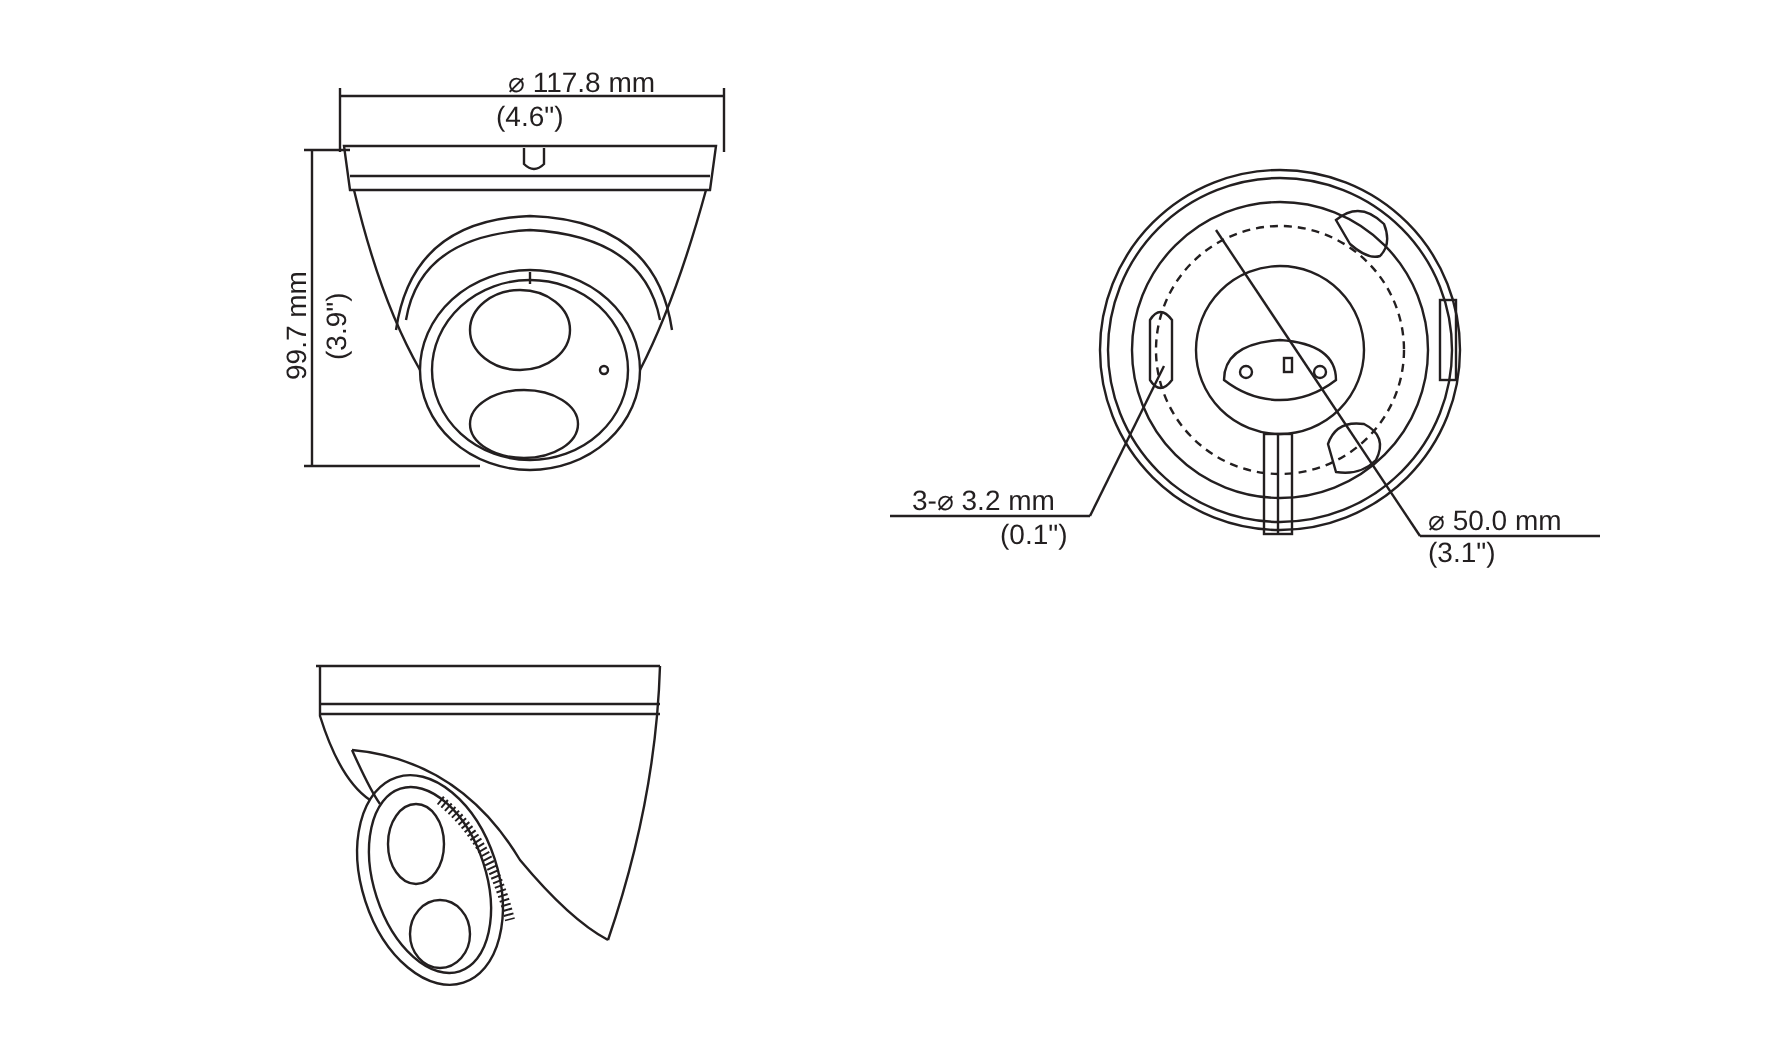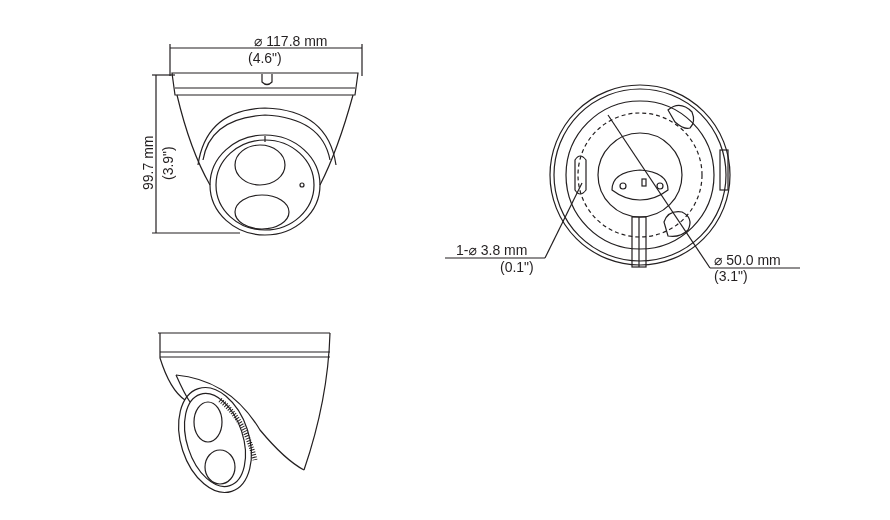--- a/index.html
+++ b/index.html
@@ -73,16 +73,16 @@
       <path d="M220 400 Q245 420 255 460" stroke-width="5" stroke-dasharray="1 1.5"></path>
     </g>
   </g>
 </svg>
 
 <div class="lbl" style="left:222px;top:33px;margin-left:32px;">⌀ 117.8 mm</div>
 <div class="lbl" style="left:248px;top:50px;">(4.6")</div>
 <div class="vlbl" style="left:140px;top:190px;">99.7 mm</div>
 <div class="vlbl" style="left:160px;top:180px;">(3.9")</div>
 
-<div class="lbl" style="left:456px;top:242px;">1-⌀ 3.8 mm</div>
+<div class="lbl" style="left:456px;top:242px;">3-⌀ 3.2 mm</div>
 <div class="lbl" style="left:500px;top:259px;">(0.1")</div>
 <div class="lbl" style="left:714px;top:252px;">⌀ 50.0 mm</div>
 <div class="lbl" style="left:714px;top:268px;">(3.1")</div>
 
 </body></html>

